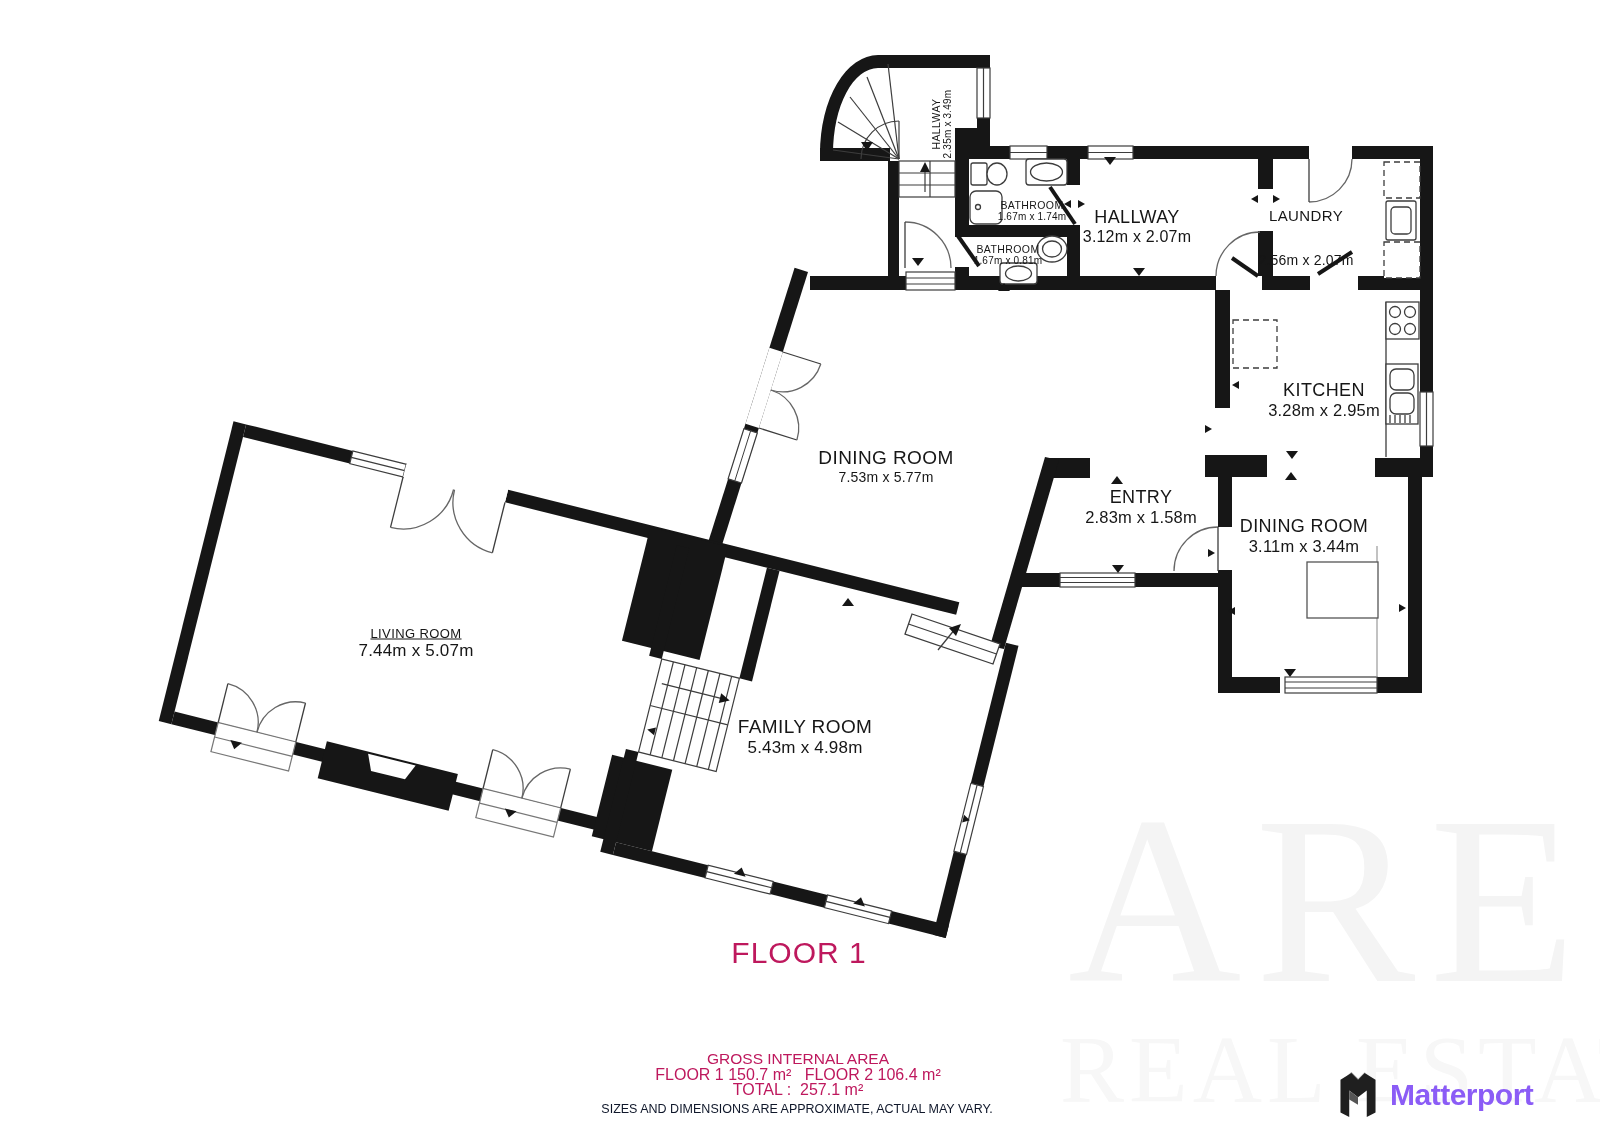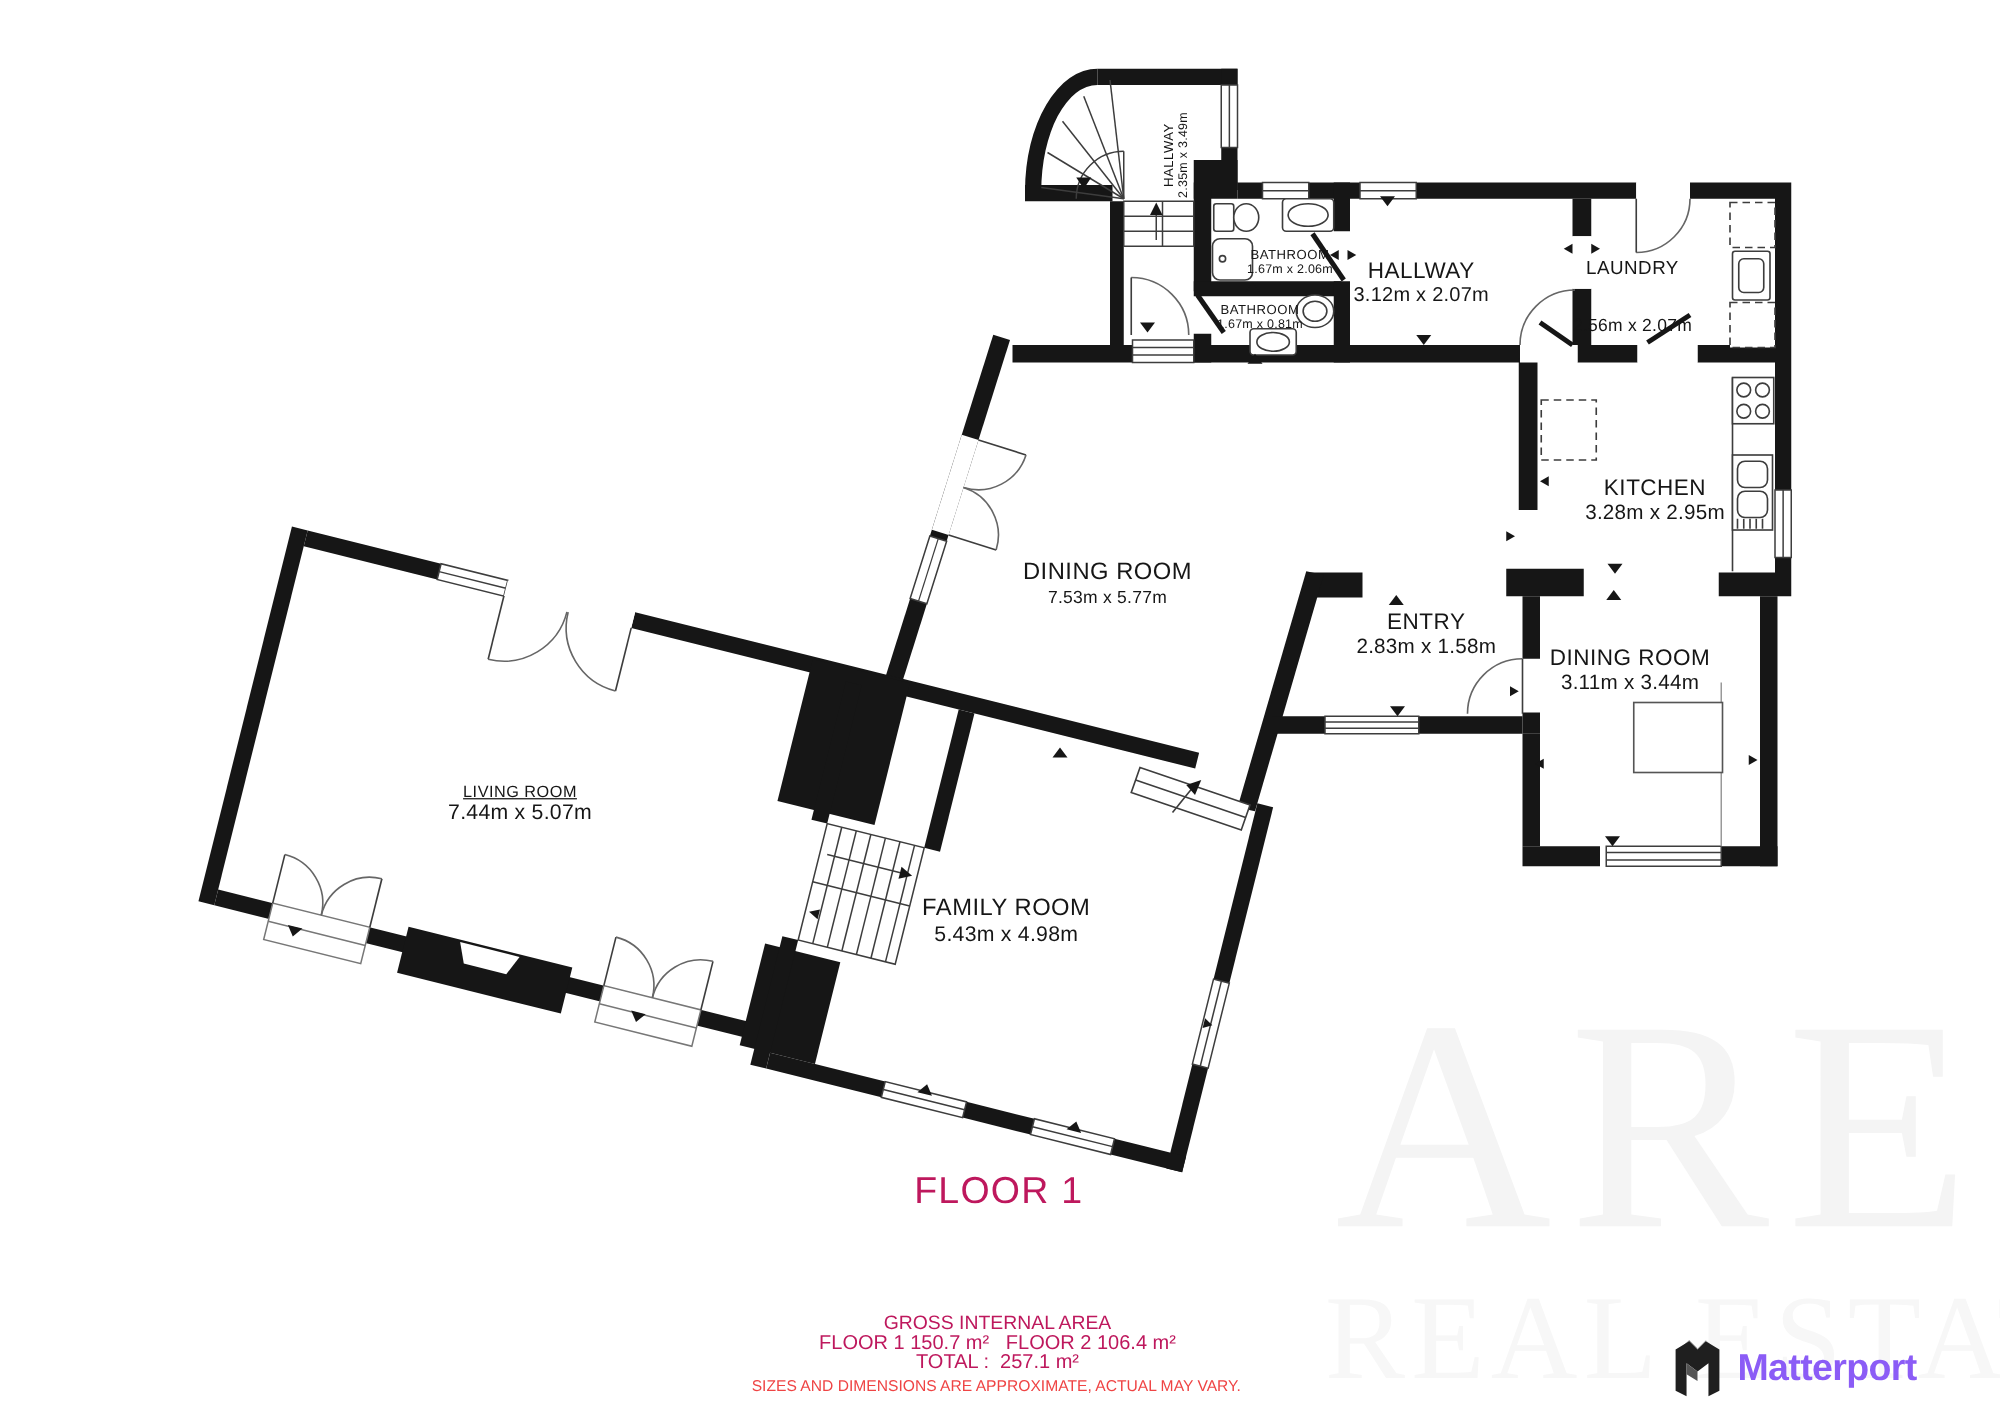--- a/index.html
+++ b/index.html
@@ -10,21 +10,21 @@
     transform:translate(-50%,-50%);}
   .room-label.vert{transform:translate(-50%,-50%) rotate(-90deg);}
   .rname{letter-spacing:.4px;}
   .rdims{letter-spacing:.2px;}
   .center-text{position:absolute;z-index:3;transform:translate(-50%,-50%);text-align:center;
     color:#be185d;white-space:pre;}
   #floor-title{font-size:30px;letter-spacing:1px;}
   #footer-heading{font-size:15.5px;}
   #footer-floors{font-size:16px;}
   #footer-total{font-size:16px;}
-  #footer-disclaimer{font-size:12.5px;color:#ef4444;}
+  #footer-disclaimer{font-size:12.5px;color:#0f172a;}
   #watermark-1{position:absolute;z-index:1;left:1068px;top:780px;font-family:"Liberation Serif",serif;
     font-size:240px;line-height:1;color:#f4f4f4;letter-spacing:14px;white-space:nowrap;}
   #watermark-2{position:absolute;z-index:1;left:1060px;top:1022px;font-family:"Liberation Serif",serif;
     font-size:96px;line-height:1;color:#f7f7f7;letter-spacing:5px;white-space:nowrap;}
   #brand{position:absolute;z-index:4;left:1336px;top:1072px;display:flex;align-items:center;}
   #brand-text{font-size:30px;font-weight:700;color:#8b5cf6;letter-spacing:-.5px;margin-left:10px;}
 </style>
 </head>
 <body>
 
@@ -298,21 +298,21 @@
       </g>
     </g>
   </svg>
 
   <div class="room-label vert" style="left:941px;top:124px;">
     <div class="rname" style="font-size:10.5px;">HALLWAY</div>
     <div class="rdims" style="font-size:10px;">2.35m x 3.49m</div>
   </div>
   <div class="room-label" style="left:1032px;top:210px;">
     <div class="rname" style="font-size:10.5px;">BATHROOM</div>
-    <div class="rdims" style="font-size:10px;">1.67m x 2.06m</div>
+    <div class="rdims" style="font-size:10px;">1.67m x 1.74m</div>
   </div>
   <div class="room-label" style="left:1008px;top:254px;">
     <div class="rname" style="font-size:10.5px;">BATHROOM</div>
     <div class="rdims" style="font-size:10px;">1.67m x 0.81m</div>
   </div>
   <div class="room-label" style="left:1137px;top:226px;">
     <div class="rname" style="font-size:18px;">HALLWAY</div>
     <div class="rdims" style="font-size:16px;">3.12m x 2.07m</div>
   </div>
   <div class="room-label" style="left:1306px;top:237px;">

